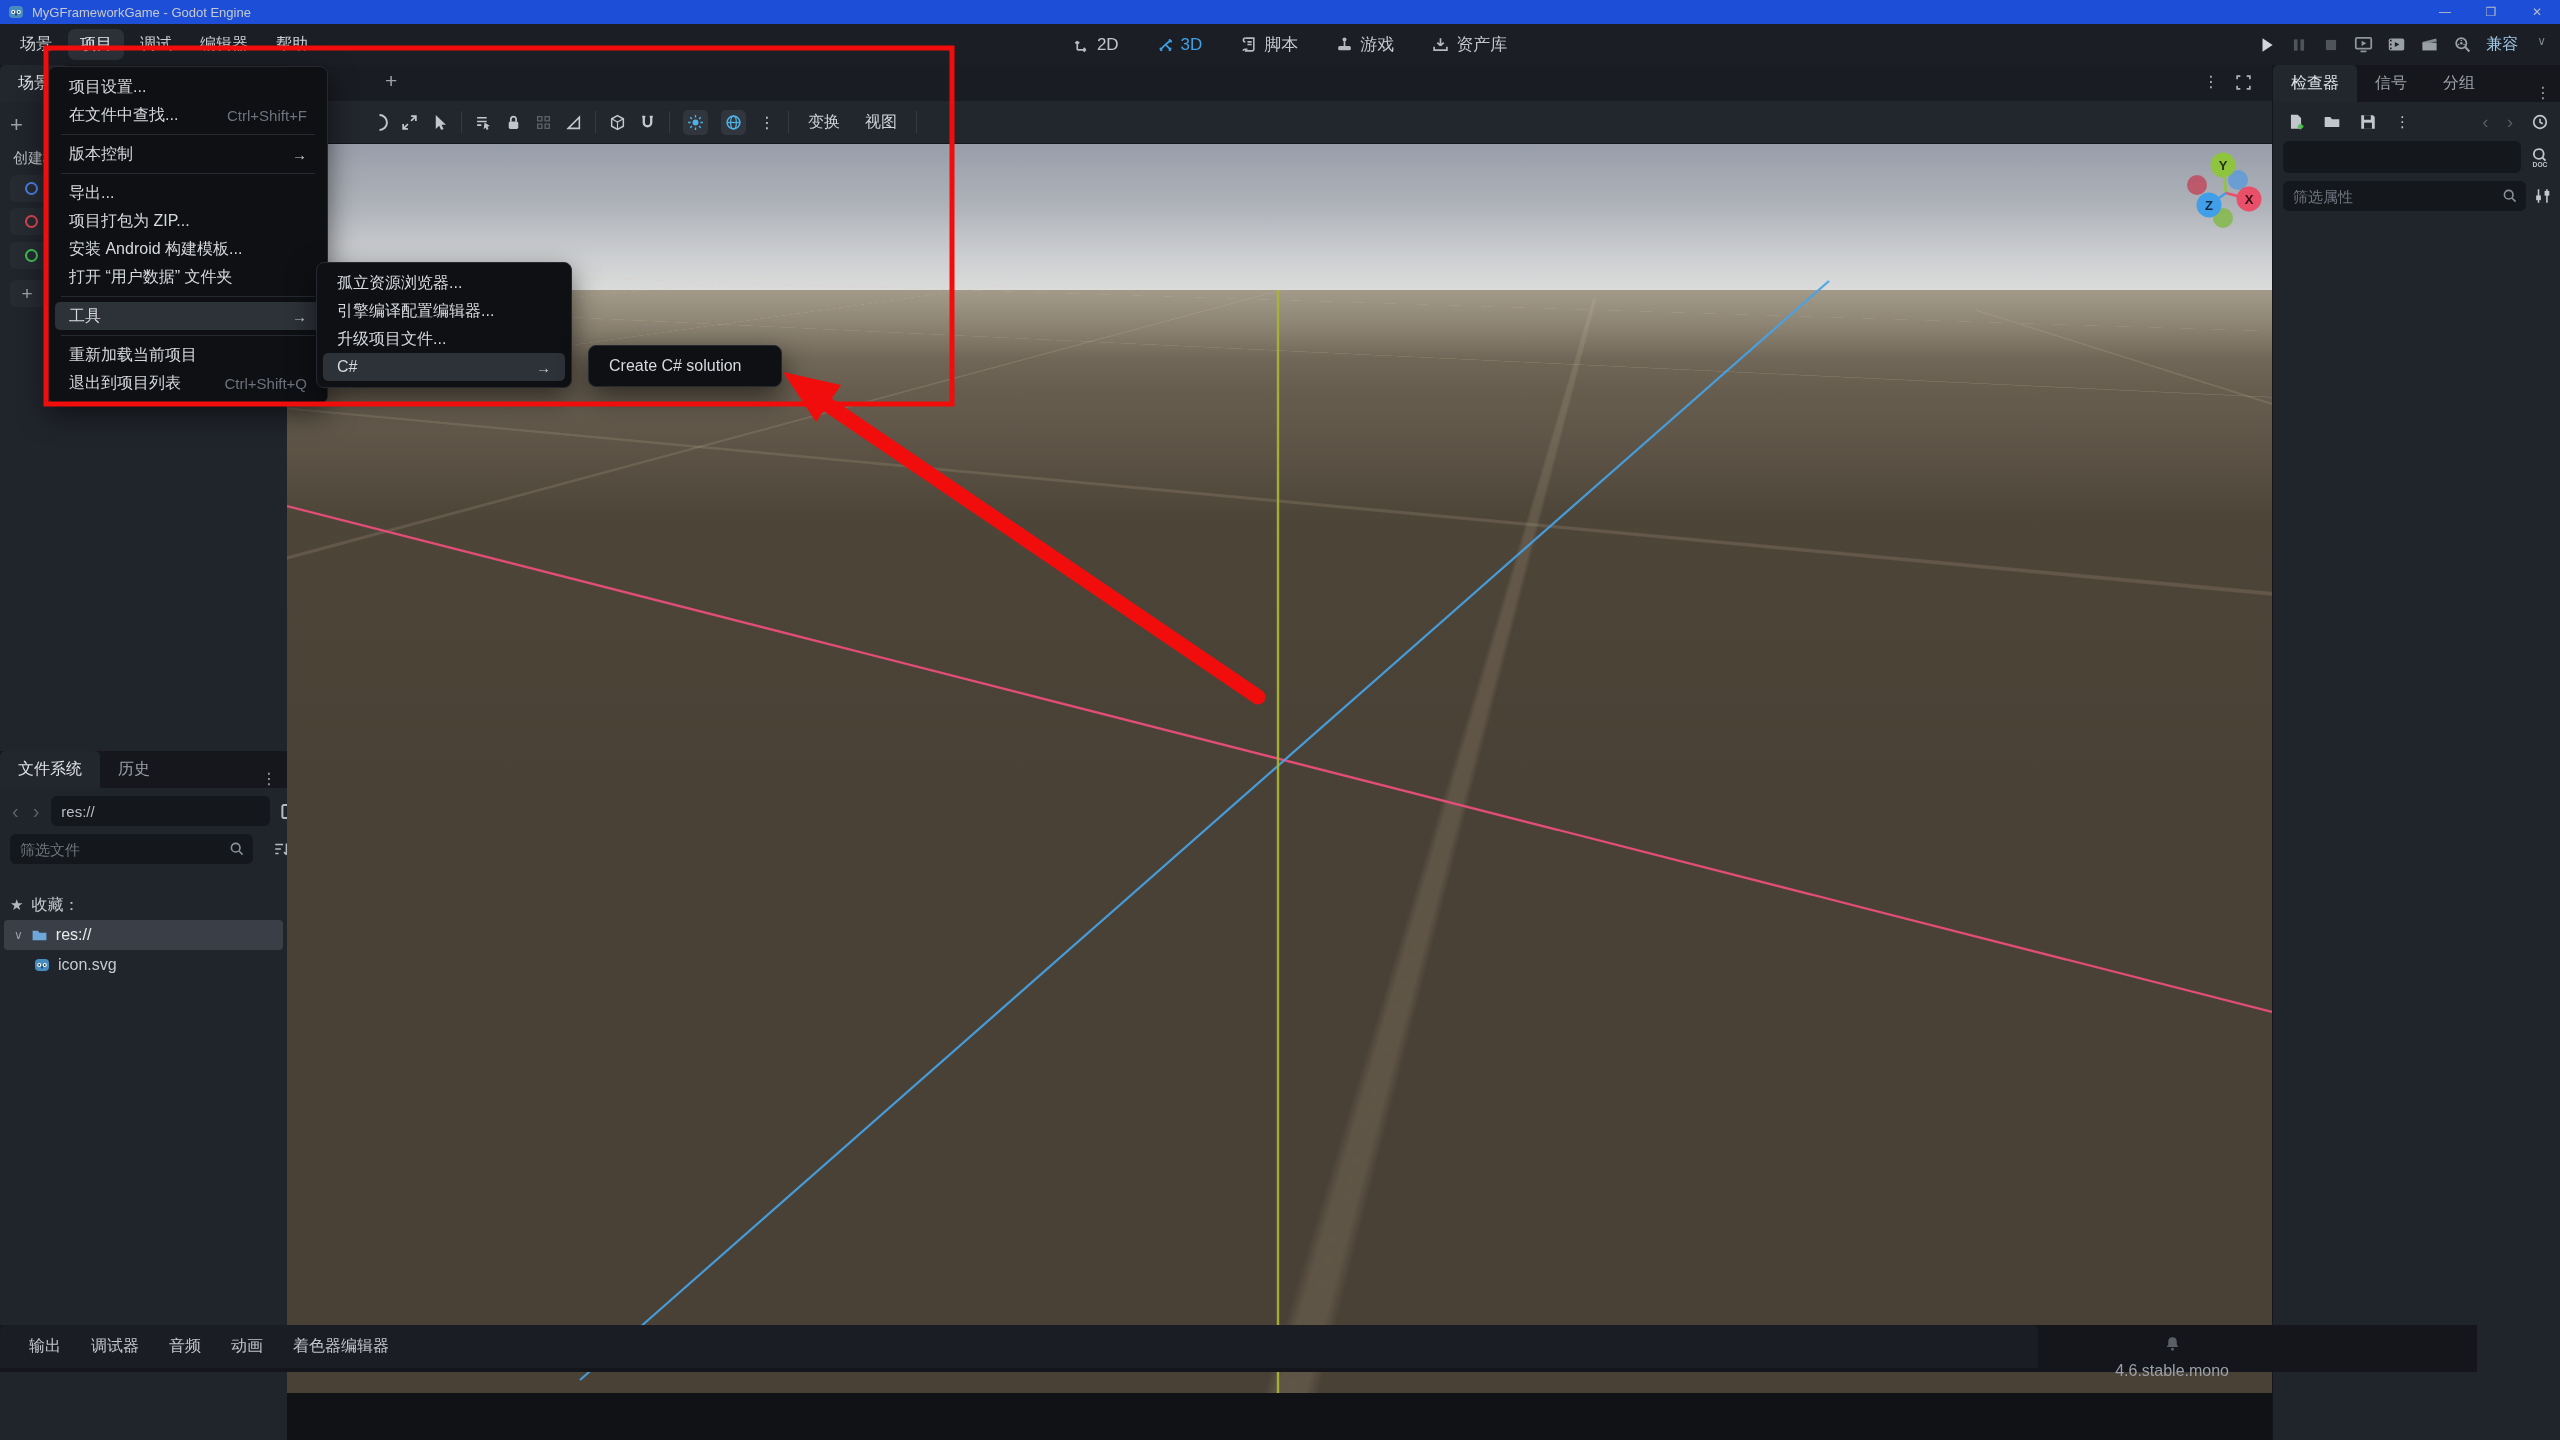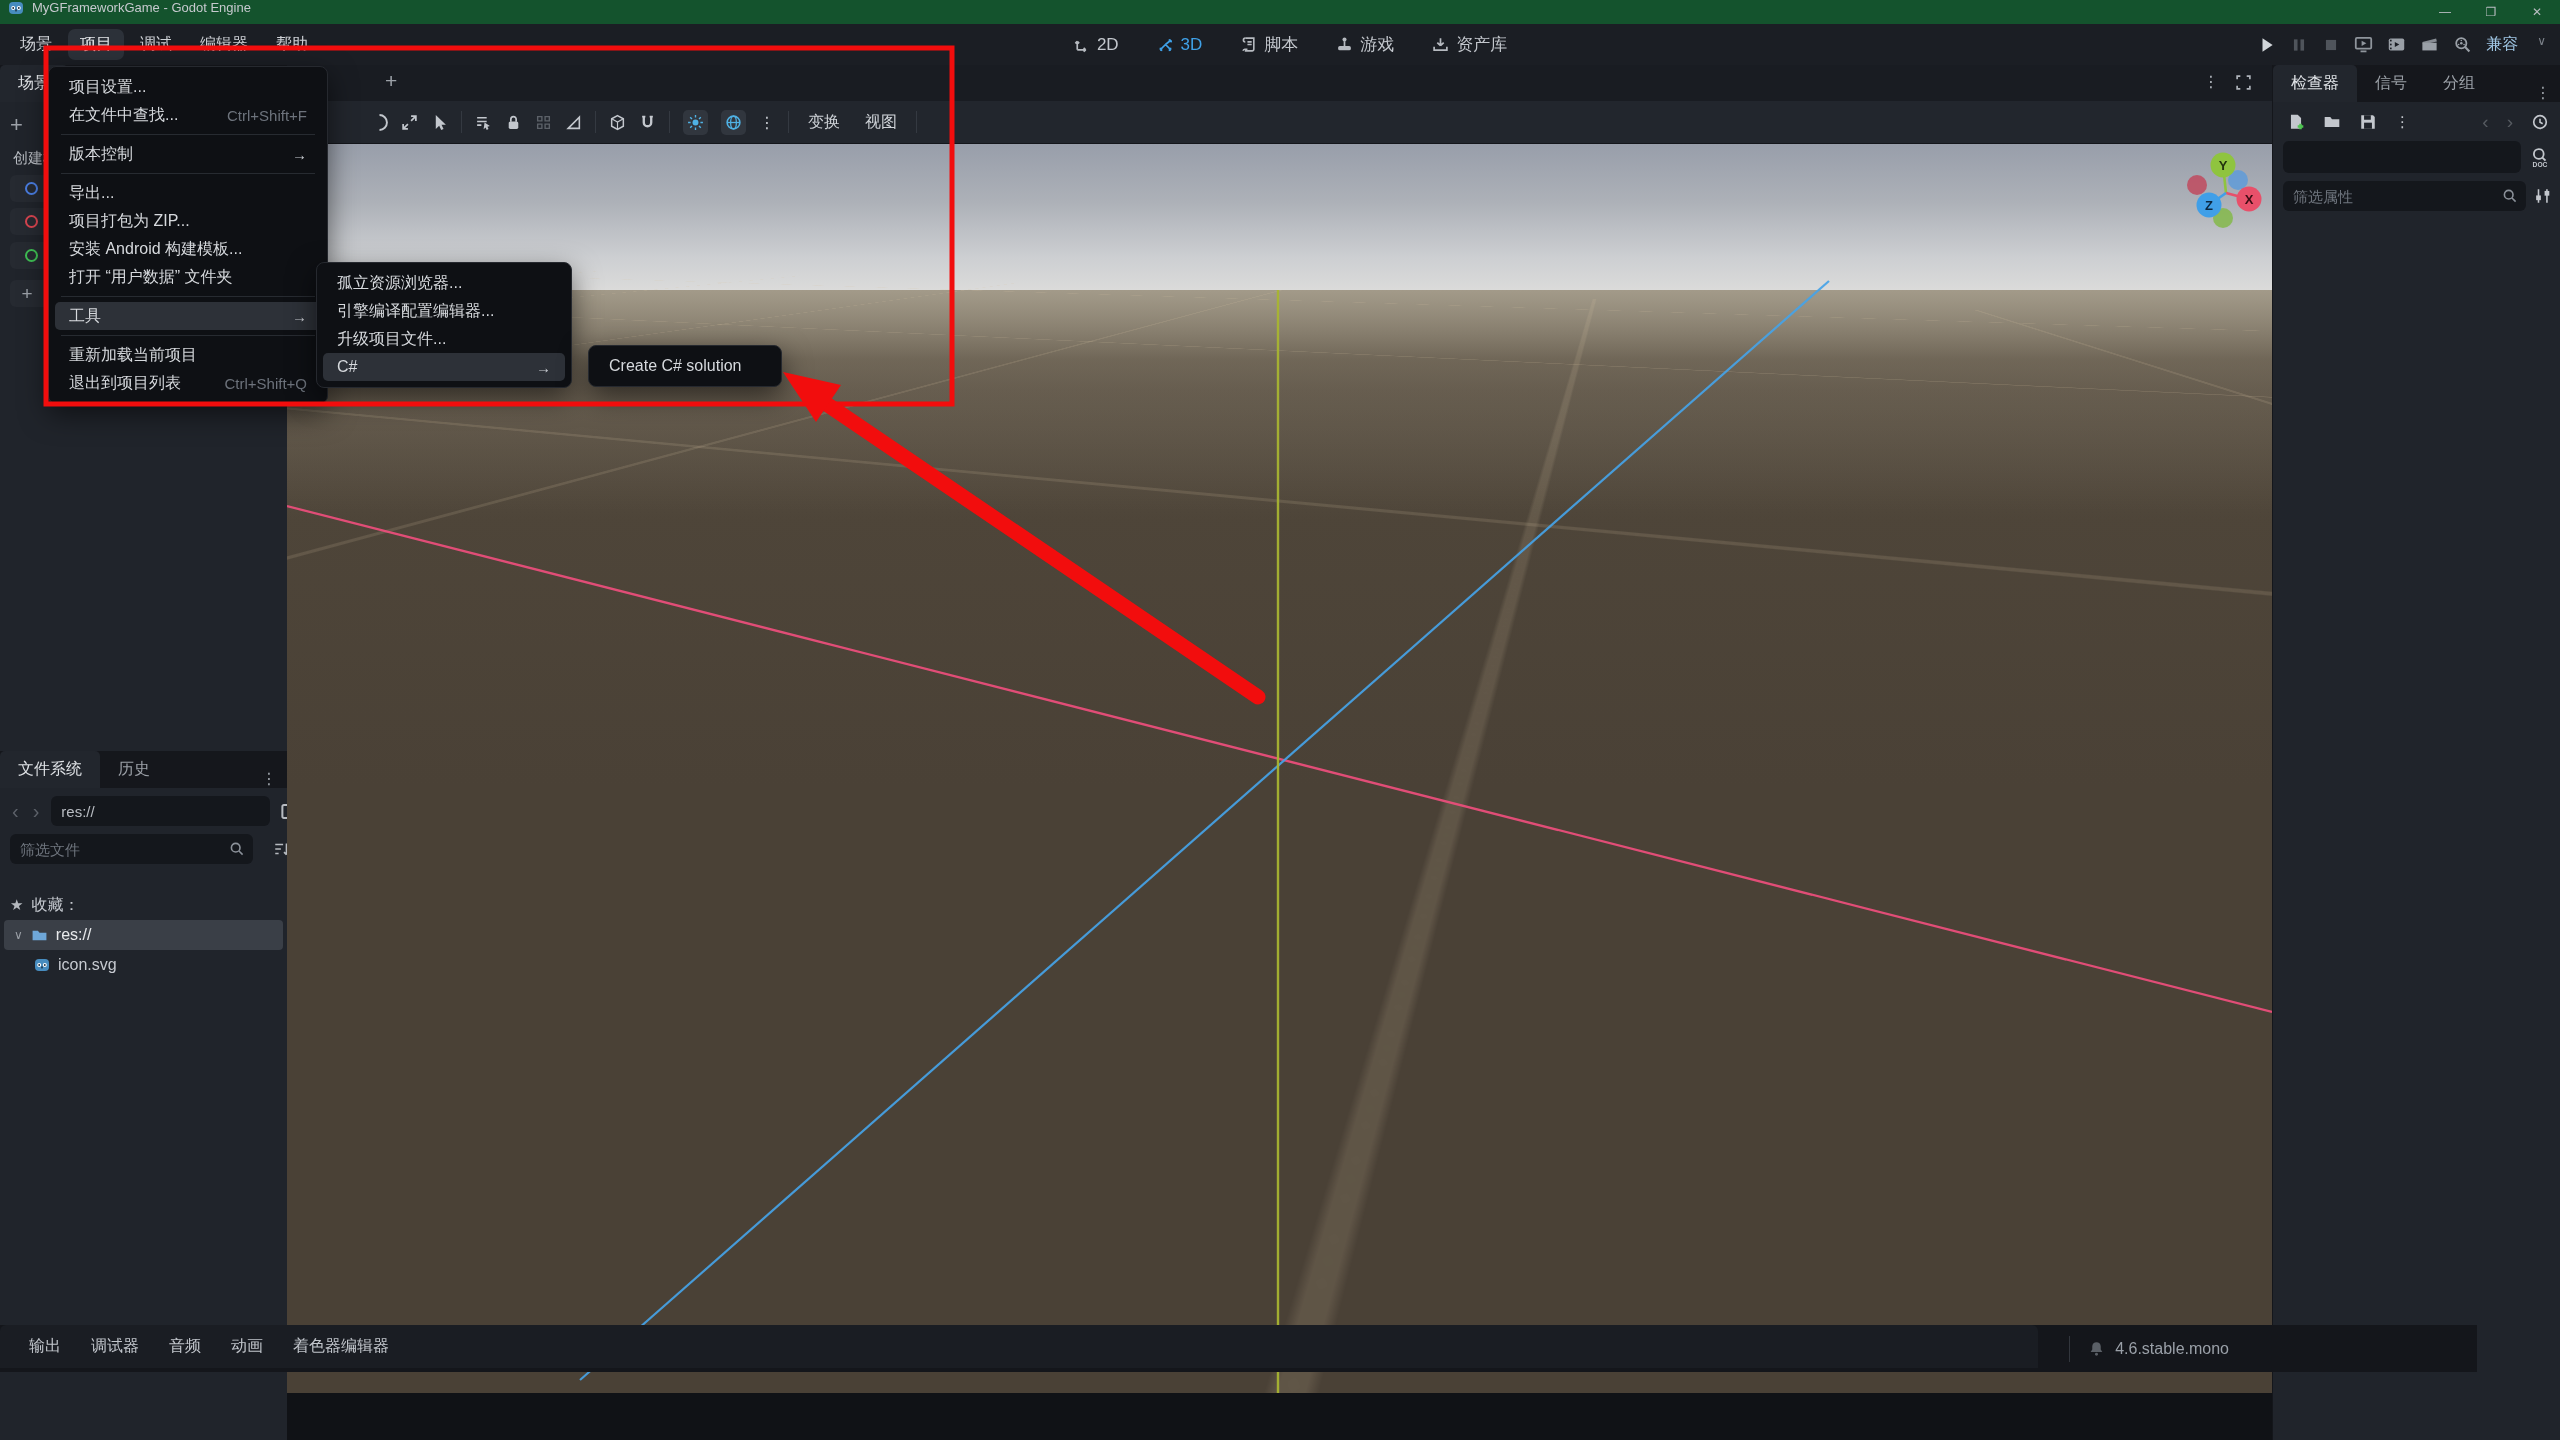--- a/index.html
+++ b/index.html
@@ -5,21 +5,21 @@
   html,body{margin:0;padding:0;background:#101216;}
   body{width:2560px;height:1440px;overflow:hidden;position:relative;
        font-family:"Liberation Sans","DejaVu Sans",sans-serif;color:#c9ccd2;
        -webkit-font-smoothing:antialiased;}
   .abs{position:absolute;}
   .row{display:flex;align-items:center;}
   svg{display:block;}
   .ic{display:inline-block;flex:none;}
 
   
-  #titlebar{left:0;top:0;width:2560px;height:24px;background:#14532d;display:flex;align-items:flex-start;
+  #titlebar{left:0;top:0;width:2560px;height:24px;background:#1d4ed8;display:flex;align-items:center;
             font-size:13px;color:#c6c9ce;}
   #titlebar .winbtn{width:46px;height:24px;display:flex;align-items:center;justify-content:center;color:#b9bdc2;font-size:12px;}
   #titlebar .spacer{flex:1;}
 
   
   #maintoolbar{left:0;top:24px;width:2560px;height:41px;background:#1b1e24;border-bottom:1px solid #101216;
                display:flex;align-items:center;}
   .menu-item{padding:5px 12px;margin:0 2px;border-radius:7px;font-size:16px;color:#cdd0d5;}
   .menu-item.active{background:#2c3139;color:#e4e6e9;}
   .ws{display:flex;align-items:center;gap:7px;font-size:17px;color:#c3c7cd;padding:4px 10px;border-radius:6px;}
@@ -69,21 +69,21 @@
           background-image:repeating-linear-gradient(0deg,rgba(216,196,162,0.15) 0 3px,transparent 3px 300px),
                            repeating-linear-gradient(90deg,rgba(216,196,162,0.15) 0 3px,transparent 3px 300px);}
   #fog{left:0;top:146px;width:1985px;height:230px;
        background:linear-gradient(180deg,rgba(164,156,139,0.95) 0%,rgba(122,112,96,0.45) 30%,rgba(80,72,60,0) 100%);}
 
   
   #bottombar{left:0;top:1325px;width:2477px;height:47px;background:#14161b;}
   #bottom-tabs{left:287px;top:1395px;width:2038px;height:43px;background:#1a1d23;border-radius:6px 6px 0 0;
                display:flex;align-items:center;padding-left:14px;box-sizing:border-box;}
   .btab{padding:0 15px;font-size:16px;color:#c2c6cc;}
-  #version-area{position:absolute;right:248px;top:0;height:100%;display:flex;align-items:center;gap:10px;color:#9aa0a8;font-size:16px;}
+  #version-area{position:absolute;right:248px;top:0;height:100%;display:flex;align-items:center;gap:10px;color:#9aa0a8;font-size:16px;flex-direction:column;}
 
   
   .popup{background:#0e1014;border:1px solid #26292f;border-radius:8px;box-shadow:0 10px 28px rgba(0,0,0,.55);
          padding:6px 0;box-sizing:border-box;z-index:50;}
   .pm-item{height:28px;display:flex;align-items:center;padding:0 14px;margin:0 6px;border-radius:5px;
            font-size:16px;color:#d6d9dd;white-space:nowrap;}
   .pm-item .sc{margin-left:auto;color:#6d737c;font-size:15px;padding-left:40px;}
   .pm-item .arr{margin-left:auto;color:#c7cbd1;font-size:15px;padding-left:30px;}
   .pm-item.hl{background:#2d3138;justify-content:center;}
   .pm-sep{height:1px;background:#272b31;margin:5px 12px;}

